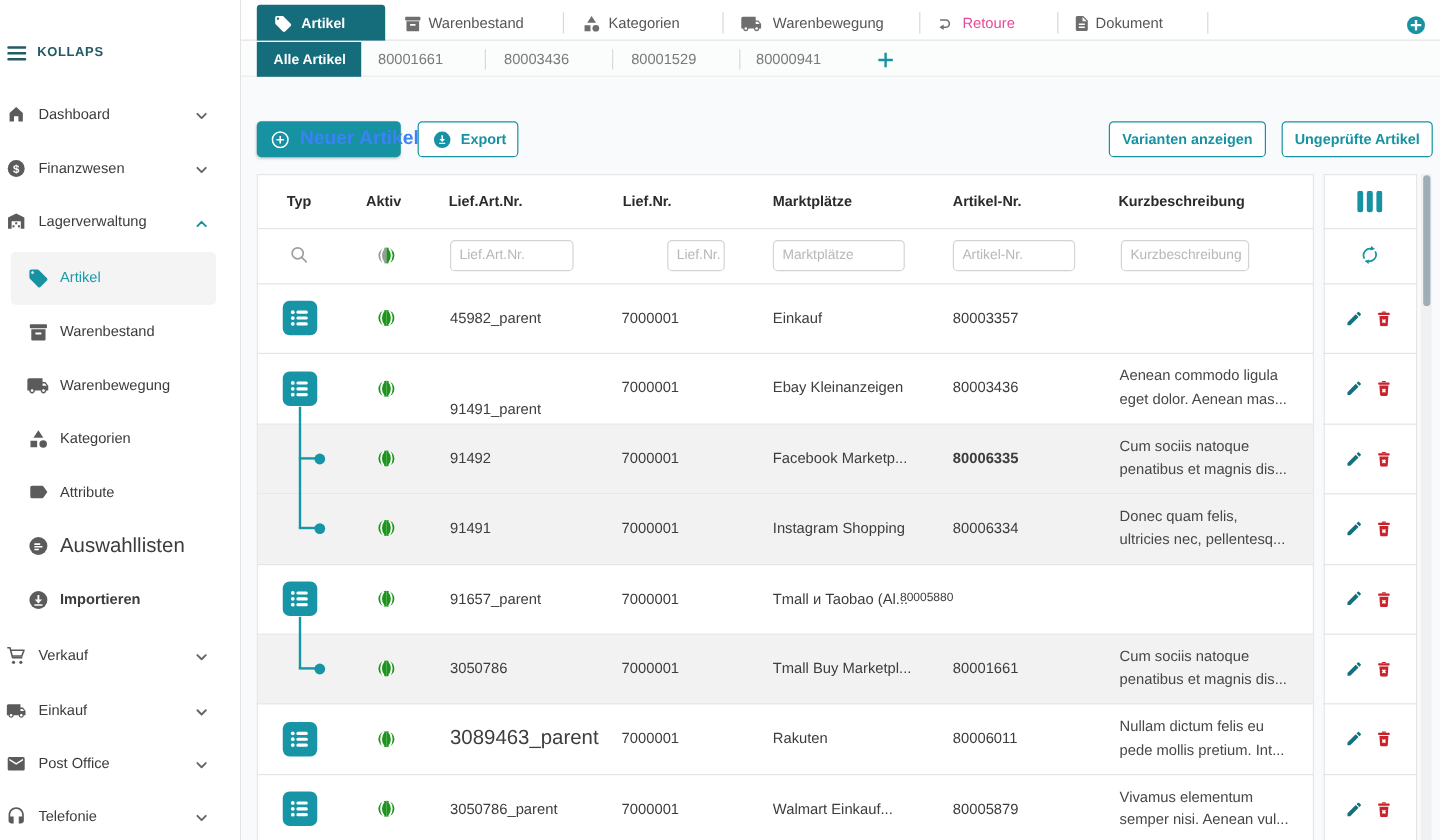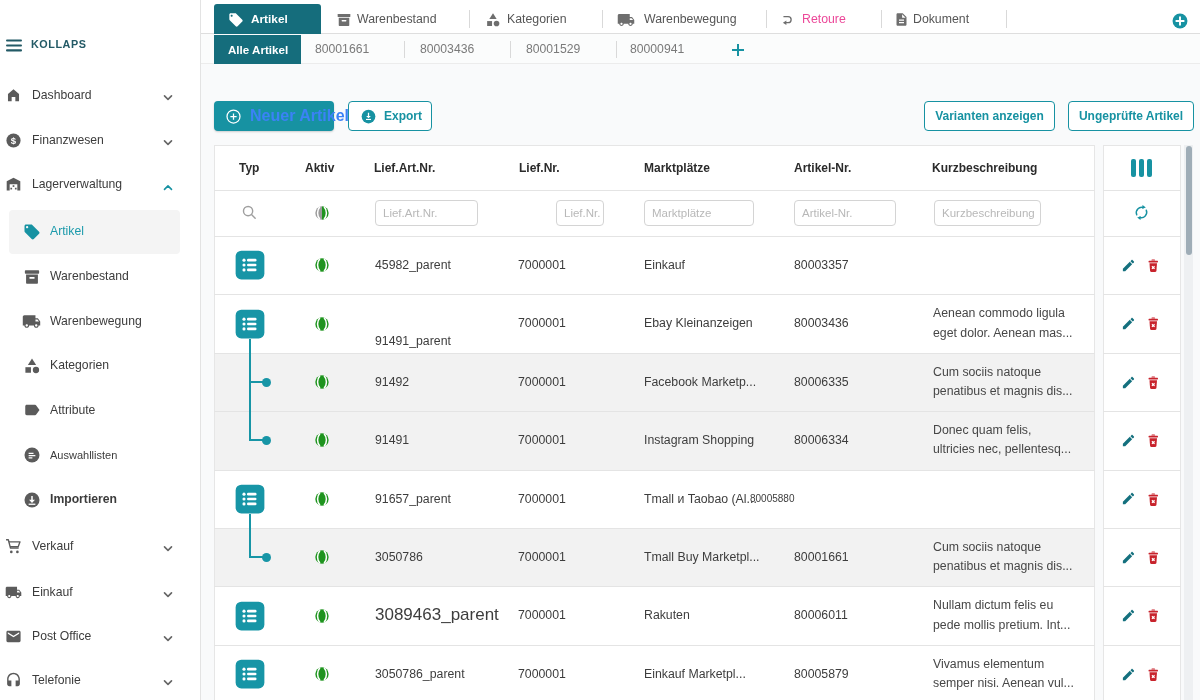--- a/index.html
+++ b/index.html
@@ -65,21 +65,21 @@
       </svg></div>
 <div class="a" style="left:50px;top:357.4px;height:16.2px;line-height:16.2px;font-size:12.2px;color:#3c3c3c;font-weight:400;letter-spacing:0"><span class="txt">Kategorien</span></div>
 <div class="a" style="left:23px;top:401px;width:18px;height:18px"><svg width="18" height="18" viewBox="0 0 24 24">
         <path d="M17.63 5.84C17.27 5.33 16.67 5 16 5L5 5.01C3.9 5.01 3 5.9 3 7v10c0 1.1.9 1.99 2 1.99L16 19c.67 0 1.27-.33 1.63-.84L22 12l-4.37-6.16z" fill="#5b5b5b"></path>
       </svg></div>
 <div class="a" style="left:50px;top:401.9px;height:16.2px;line-height:16.2px;font-size:12.2px;color:#3c3c3c;font-weight:400;letter-spacing:0"><span class="txt">Attribute</span></div>
 <div class="a" style="left:23px;top:446px;width:18px;height:18px"><svg width="18" height="18" viewBox="0 0 24 24">
         <circle cx="12" cy="12" r="10" fill="#5b5b5b"></circle>
         <path d="M7.5 9h6.5v1.8H7.5zM7.5 12h9v1.8h-9zM7.5 15h5v1.8h-5z" fill="#fff"></path>
       </svg></div>
-<div class="a" style="left:50px;top:446.9px;height:16.2px;line-height:16.2px;font-size:11px;color:#3c3c3c;font-weight:400;letter-spacing:0"><span class="txt">Auswahllisten</span></div>
+<div class="a" style="left:50px;top:446.9px;height:16.2px;line-height:16.2px;font-size:17px;color:#3c3c3c;font-weight:400;letter-spacing:0"><span class="txt">Auswahllisten</span></div>
 <div class="a" style="left:23px;top:490.5px;width:18px;height:18px"><svg width="18" height="18" viewBox="0 0 24 24">
         <circle cx="12" cy="12" r="10" fill="#5b5b5b"></circle>
         <path d="M11 6.5h2v5h3L12 16 8 11.5h3z" fill="#fff"></path>
         <path d="M7.5 16.8h9v1.7h-9z" fill="#fff"></path>
       </svg></div>
 <div class="a" style="left:50px;top:491.4px;height:16.2px;line-height:16.2px;font-size:12.2px;color:#3c3c3c;font-weight:700;letter-spacing:0"><span class="txt">Importieren</span></div>
 <div class="a" style="left:5px;top:537.5px;width:17px;height:17px"><svg width="17" height="17" viewBox="0 0 24 24">
         <path d="M1.5 2.5h3.2l3 11.6h11.6" fill="none" stroke="#5b5b5b" stroke-width="1.9" stroke-linejoin="round"></path>
         <path d="M5.4 5.4h15.8l-2.6 6.8H7.1" fill="none" stroke="#5b5b5b" stroke-width="1.9" stroke-linejoin="round"></path>
         <circle cx="8.9" cy="19.6" r="1.9" fill="#5b5b5b"></circle>
@@ -300,21 +300,21 @@
 <div class="a" style="left:1103px;top:411.2px;width:78px;height:1px;background:#e4e4e4"></div>
 <div class="a" style="left:314.0px;top:374.0px;width:16px;height:16px;"><svg width="16" height="16" viewBox="0 0 24 24">
         <path d="M12 2 A10 10 0 0 0 12 22 Z" fill="#1e941e"></path>
         <path d="M12 2 A10 10 0 0 1 12 22 Z" fill="#1e941e"></path>
         <path d="M8.8 2.6 A14.5 14.5 0 0 0 8.8 21.4" fill="none" stroke="#fff" stroke-width="2.3"></path>
         <path d="M15.2 2.6 A14.5 14.5 0 0 1 15.2 21.4" fill="none" stroke="#fff" stroke-width="2.3"></path>
       </svg></div>
 <div class="a" style="left:375px;top:373.85px;height:16.3px;line-height:16.3px;font-size:12.3px;color:#3d3d3d;font-weight:400;letter-spacing:0"><span class="txt">91492</span></div>
 <div class="a" style="left:518px;top:373.85px;height:16.3px;line-height:16.3px;font-size:12.3px;color:#3d3d3d;font-weight:400;letter-spacing:0"><span class="txt">7000001</span></div>
 <div class="a" style="left:644px;top:373.85px;height:16.3px;line-height:16.3px;font-size:12.3px;color:#3d3d3d;font-weight:400;letter-spacing:0"><span class="txt">Facebook Marketp...</span></div>
-<div class="a" style="left:794px;top:373.85px;height:16.3px;line-height:16.3px;font-size:12.3px;color:#3d3d3d;font-weight:400;letter-spacing:0"><span class="txt">80006335</span></div>
+<div class="a" style="left:794px;top:373.85px;height:16.3px;line-height:16.3px;font-size:12.3px;color:#3d3d3d;font-weight:700;letter-spacing:0"><span class="txt">80006335</span></div>
 <div class="a" style="left:933px;top:362.5px;width:168px;height:40px;font-size:12.3px;line-height:19.5px;color:#474747">Cum sociis natoque<br>penatibus et magnis dis...</div>
 <div class="a" style="left:1121px;top:374.5px;width:15px;height:15px;"><svg width="15" height="15" viewBox="0 0 24 24">
         <path d="M3 17.25V21h3.75L17.81 9.94l-3.75-3.75L3 17.25zM20.71 7.04c.39-.39.39-1.02 0-1.41l-2.34-2.34c-.39-.39-1.02-.39-1.41 0l-1.83 1.83 3.75 3.75 1.83-1.83z" fill="#14707e"></path>
       </svg></div>
 <div class="a" style="left:1146.25px;top:374.75px;width:14.5px;height:14.5px;"><svg width="14.5" height="14.5" viewBox="0 0 24 24">
         <path d="M9.6 2.6h4.8l.7 1.6h-6.2z" fill="#c8232c"></path>
         <rect x="4.2" y="4.4" width="15.6" height="3.1" rx="0.8" fill="#c8232c"></rect>
         <path d="M5.8 8.8h12.4l-.9 12.3c-.07.9-.85 1.9-2 1.9H8.7c-1.15 0-1.93-1-2-1.9z" fill="#c8232c"></path>
         <path d="M9.1 12.2l1.5-1.5 1.4 1.4 1.4-1.4 1.5 1.5-1.4 1.4 1.4 1.4-1.5 1.5-1.4-1.4-1.4 1.4-1.5-1.5 1.4-1.4z" fill="#fff" transform="translate(0,2.2)"></path>
       </svg></div>
@@ -441,21 +441,21 @@
         </g>
       </svg></div>
 <div class="a" style="left:314.0px;top:666.0px;width:16px;height:16px;"><svg width="16" height="16" viewBox="0 0 24 24">
         <path d="M12 2 A10 10 0 0 0 12 22 Z" fill="#1e941e"></path>
         <path d="M12 2 A10 10 0 0 1 12 22 Z" fill="#1e941e"></path>
         <path d="M8.8 2.6 A14.5 14.5 0 0 0 8.8 21.4" fill="none" stroke="#fff" stroke-width="2.3"></path>
         <path d="M15.2 2.6 A14.5 14.5 0 0 1 15.2 21.4" fill="none" stroke="#fff" stroke-width="2.3"></path>
       </svg></div>
 <div class="a" style="left:375px;top:665.85px;height:16.3px;line-height:16.3px;font-size:12.3px;color:#3d3d3d;font-weight:400;letter-spacing:0"><span class="txt">3050786_parent</span></div>
 <div class="a" style="left:518px;top:665.85px;height:16.3px;line-height:16.3px;font-size:12.3px;color:#3d3d3d;font-weight:400;letter-spacing:0"><span class="txt">7000001</span></div>
-<div class="a" style="left:644px;top:665.85px;height:16.3px;line-height:16.3px;font-size:12.3px;color:#3d3d3d;font-weight:400;letter-spacing:0"><span class="txt">Einkauf Marketpl...</span></div>
+<div class="a" style="left:644px;top:665.85px;height:16.3px;line-height:16.3px;font-size:12.3px;color:#3d3d3d;font-weight:400;letter-spacing:0"><span class="txt">Walmart Einkauf...</span></div>
 <div class="a" style="left:794px;top:665.85px;height:16.3px;line-height:16.3px;font-size:12.3px;color:#3d3d3d;font-weight:400;letter-spacing:0"><span class="txt">80005879</span></div>
 <div class="a" style="left:933px;top:654.5px;width:168px;height:40px;font-size:12.3px;line-height:19.5px;color:#474747">Vivamus elementum<br>semper nisi. Aenean vul...</div>
 <div class="a" style="left:1121px;top:666.5px;width:15px;height:15px;"><svg width="15" height="15" viewBox="0 0 24 24">
         <path d="M3 17.25V21h3.75L17.81 9.94l-3.75-3.75L3 17.25zM20.71 7.04c.39-.39.39-1.02 0-1.41l-2.34-2.34c-.39-.39-1.02-.39-1.41 0l-1.83 1.83 3.75 3.75 1.83-1.83z" fill="#14707e"></path>
       </svg></div>
 <div class="a" style="left:1146.25px;top:666.75px;width:14.5px;height:14.5px;"><svg width="14.5" height="14.5" viewBox="0 0 24 24">
         <path d="M9.6 2.6h4.8l.7 1.6h-6.2z" fill="#c8232c"></path>
         <rect x="4.2" y="4.4" width="15.6" height="3.1" rx="0.8" fill="#c8232c"></rect>
         <path d="M5.8 8.8h12.4l-.9 12.3c-.07.9-.85 1.9-2 1.9H8.7c-1.15 0-1.93-1-2-1.9z" fill="#c8232c"></path>
         <path d="M9.1 12.2l1.5-1.5 1.4 1.4 1.4-1.4 1.5 1.5-1.4 1.4 1.4 1.4-1.5 1.5-1.4-1.4-1.4 1.4-1.5-1.5 1.4-1.4z" fill="#fff" transform="translate(0,2.2)"></path>

